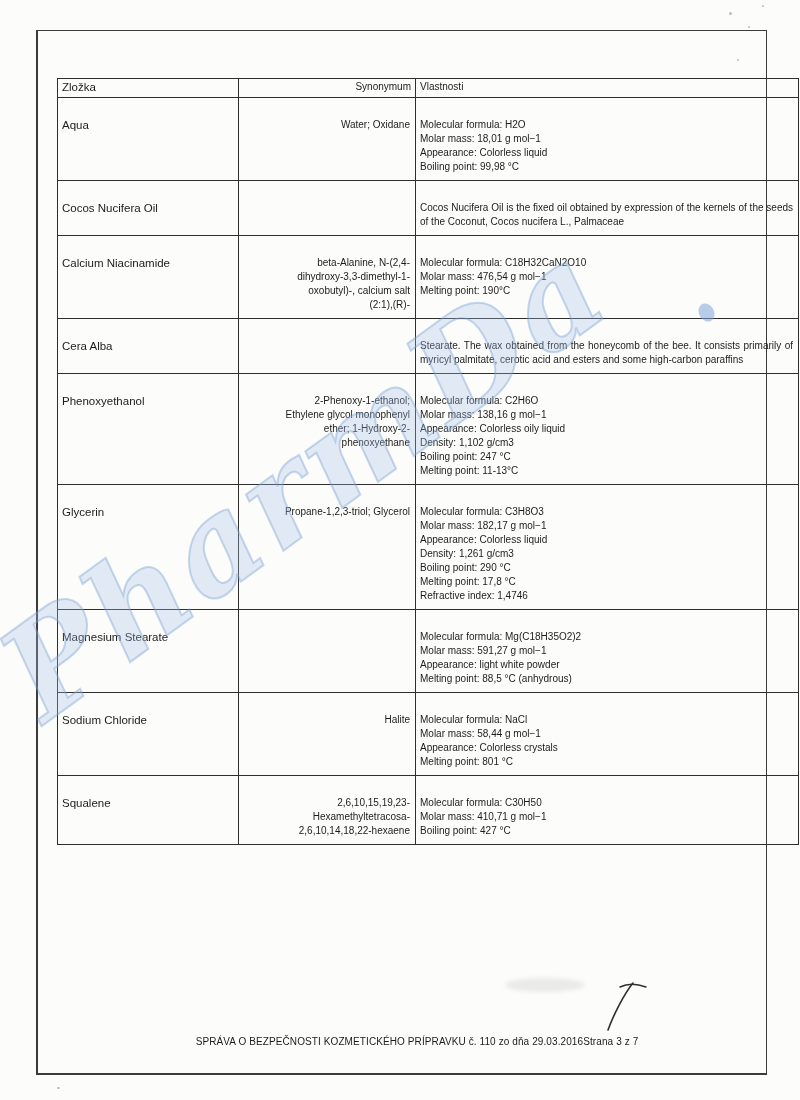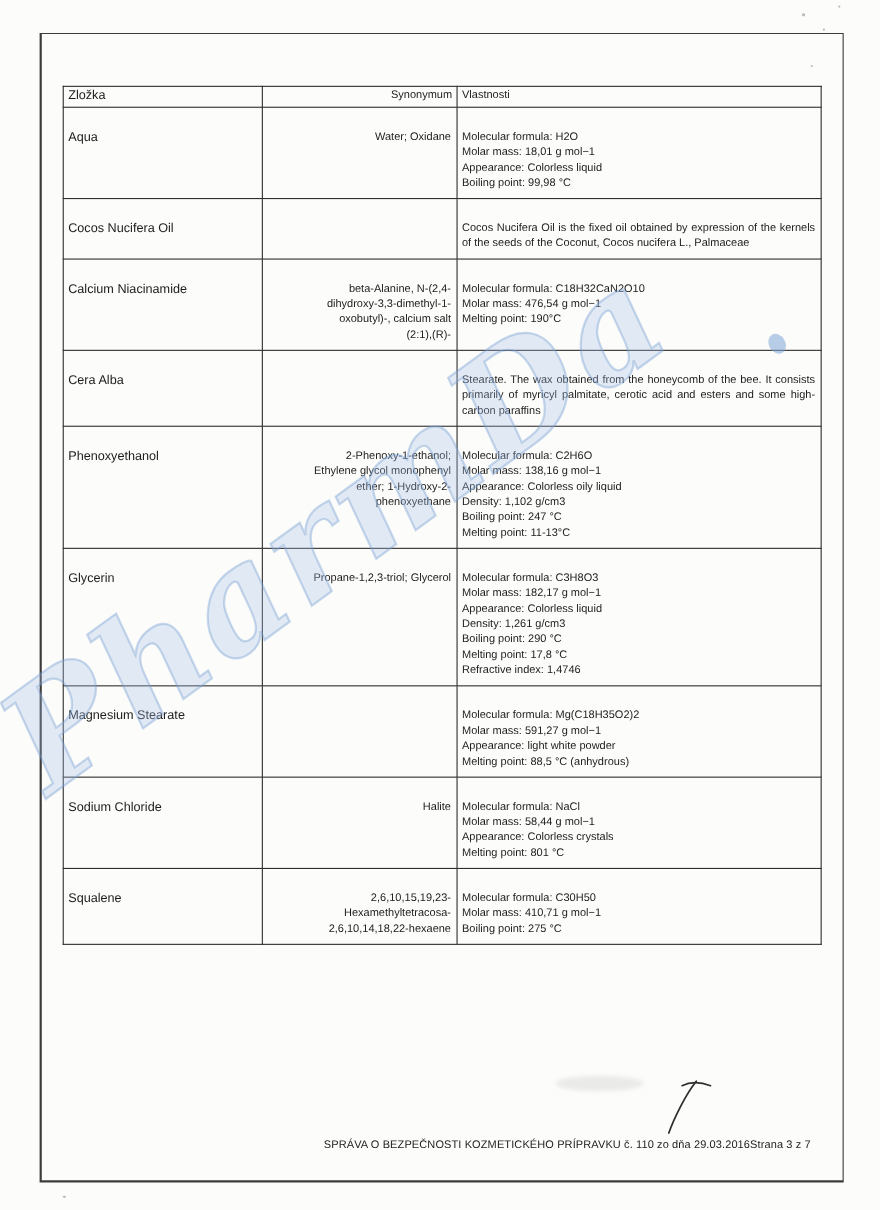--- a/index.html
+++ b/index.html
@@ -16,21 +16,21 @@
     left: 36px; top: 30px;
     width: 728px; height: 1042px;
     border: 1px solid #3c3c3c;
     border-left-width: 2px;
     border-bottom-width: 2px;
     background: transparent;
   }
   .table-wrap {
     position: absolute;
     left: 57px; top: 78px;
-    width: 690px;
+    width: 742px;
   }
   table {
     border-collapse: collapse;
     width: 100%;
     table-layout: fixed;
   }
   th, td {
     border: 1px solid #2e2e2e;
     vertical-align: top;
     text-align: left;
@@ -83,24 +83,24 @@
     position: absolute;
     left: 505px; top: 978px;
     width: 80px; height: 14px;
     background: #9a9a96;
     opacity: 0.18;
     border-radius: 50%;
     filter: blur(2px);
   }
   .footer {
     position: absolute;
-    left: 31px; top: 1036px;
+    left: 64px; top: 1036px;
     width: 706px;
     display: flex;
-    justify-content: flex-end;
+    justify-content: center;
     font-size: 10px;
     letter-spacing: 0.1px;
   }
   .speck { position: absolute; background: #8f8f8b; border-radius: 50%; opacity: 0.6; }
   .speck.s1 { left: 729px; top: 12px;  width: 3px; height: 3px; }
   .speck.s2 { left: 748px; top: 26px;  width: 2px; height: 2px; }
   .speck.s3 { left: 762px; top: 5px;   width: 2px; height: 2px; }
   .speck.s4 { left: 737px; top: 59px;  width: 2px; height: 2px; }
   .speck.s5 { left: 57px;  top: 1087px; width: 3px; height: 2px; }
 </style>
@@ -188,21 +188,21 @@
 Appearance: Colorless crystals
 Melting point: 801 °C</td>
     </tr>
     <tr>
       <td class="c-ing">Squalene</td>
       <td class="c-syn">2,6,10,15,19,23-
 Hexamethyltetracosa-
 2,6,10,14,18,22-hexaene</td>
       <td class="c-prop">Molecular formula: C30H50
 Molar mass: 410,71 g mol−1
-Boiling point: 275 °C</td>
+Boiling point: 427 °C</td>
     </tr>
   </tbody>
     </table>
 </div>
 
 <div class="smudge"></div>
 
 <svg class="hand-mark" width="48" height="52" viewBox="0 0 48 52">
   <path d="M8 50 C13 36 24 14 33 3" fill="none" stroke="#2f2f2f" stroke-width="1.6" stroke-linecap="round"></path>
   <path d="M20 7 C28 3 38 4 46 7" fill="none" stroke="#2f2f2f" stroke-width="1.4" stroke-linecap="round"></path>

